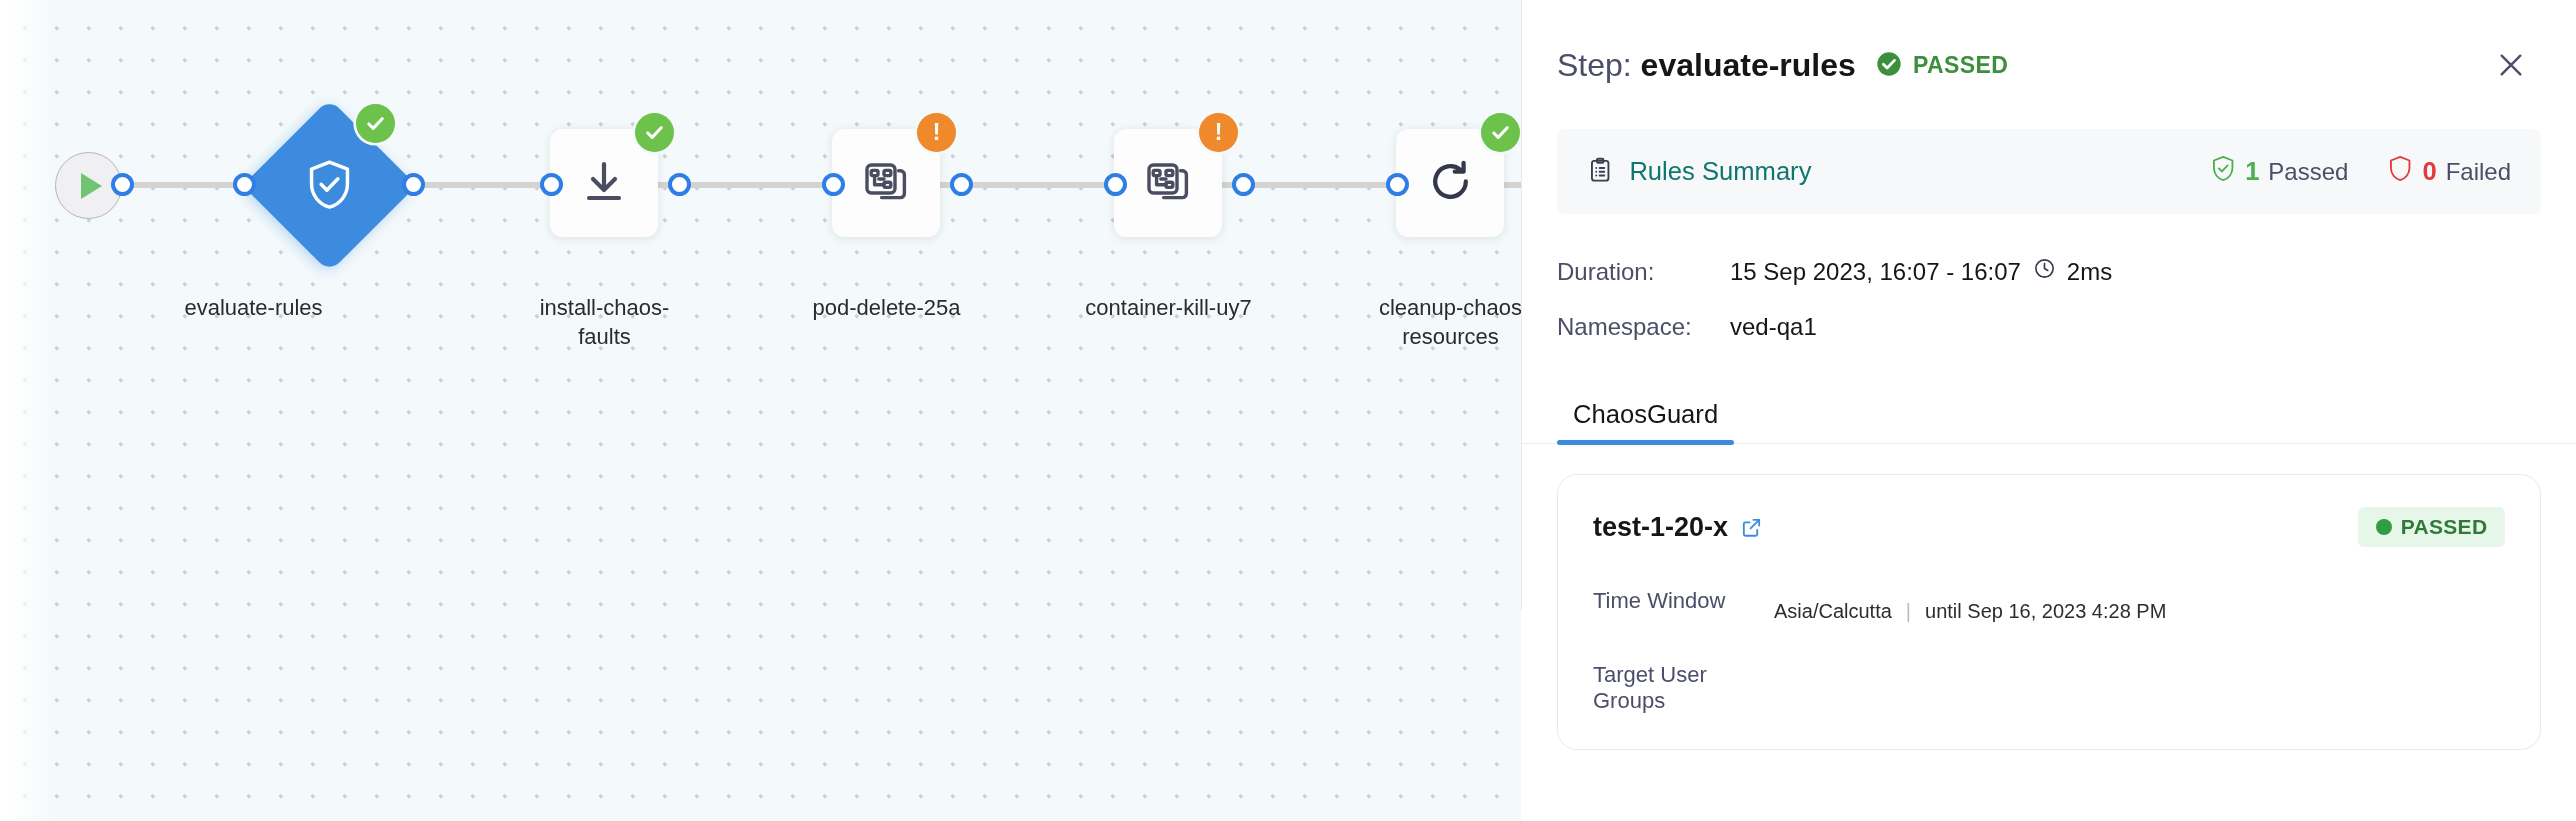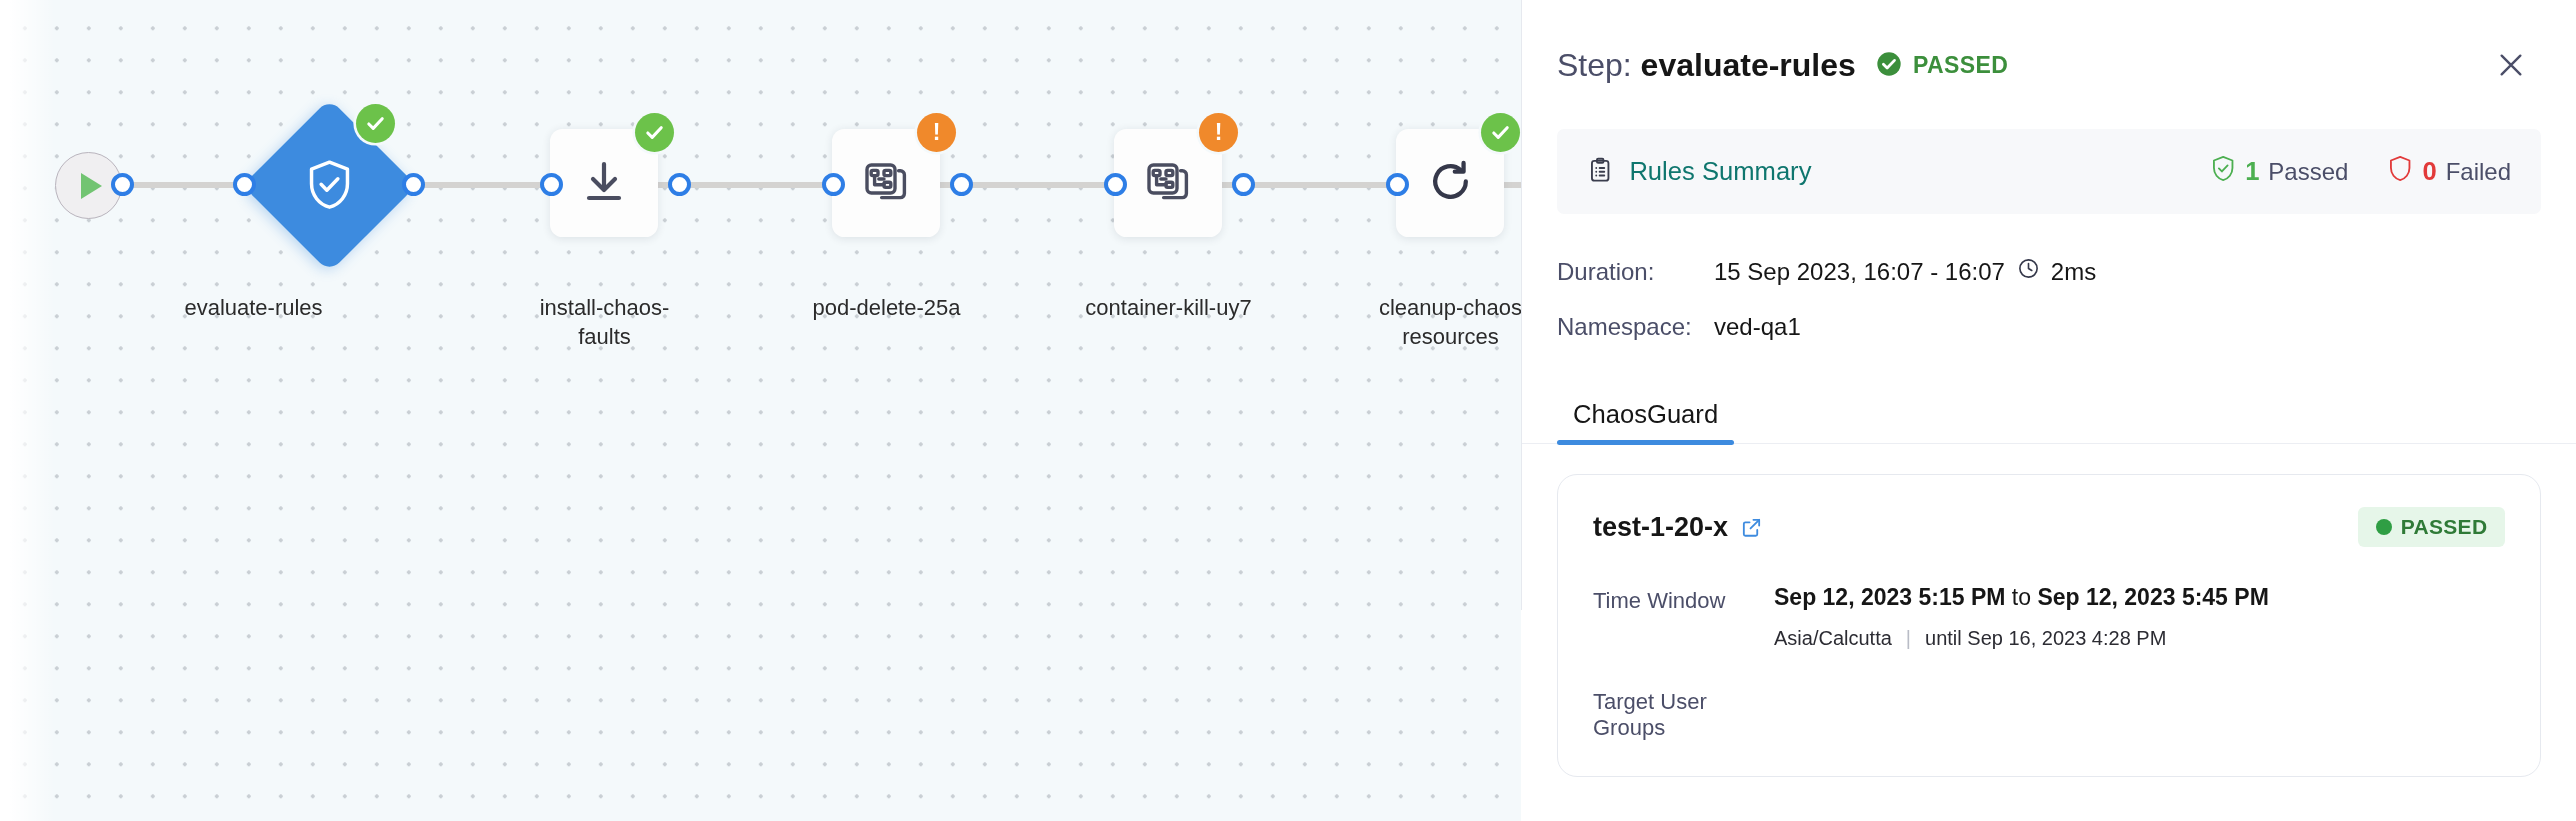--- a/index.html
+++ b/index.html
@@ -237,20 +237,21 @@
   .rs-pass .num { color: #4caf50; }
   .rs-fail .num { color: #e23a3a; }
 
   .meta {
     margin: 30px 35px 0 35px;
   }
   .meta-row {
     display: flex;
     align-items: center;
     height: 55px;
+    gap: 16px;
   }
   .meta-key {
     width: 157px;
     font-size: 24px;
     color: #4b4e68;
   }
   .meta-val {
     display: flex;
     align-items: center;
     gap: 12.3px;
@@ -580,25 +581,20 @@
         </span>
         <span class="rc-status">
           <span class="dot"></span>
           <span class="txt">PASSED</span>
         </span>
       </div>
 
       <div class="rc-row">
         <div class="rc-key">Time Window</div>
         <div class="rc-vals">
-          <div class="rc-line1">
-            <b>Sep 12, 2023 5:15 PM</b>
-            <span class="to">to</span>
-            <b>Sep 12, 2023 5:45 PM</b>
-          </div>
           <div class="rc-line2">
             <span>Asia/Calcutta</span>
             <span class="sep">|</span>
             <span>until Sep 16, 2023 4:28 PM</span>
           </div>
         </div>
       </div>
 
       <div class="rc-row">
         <div class="rc-key">Target User Groups</div>

